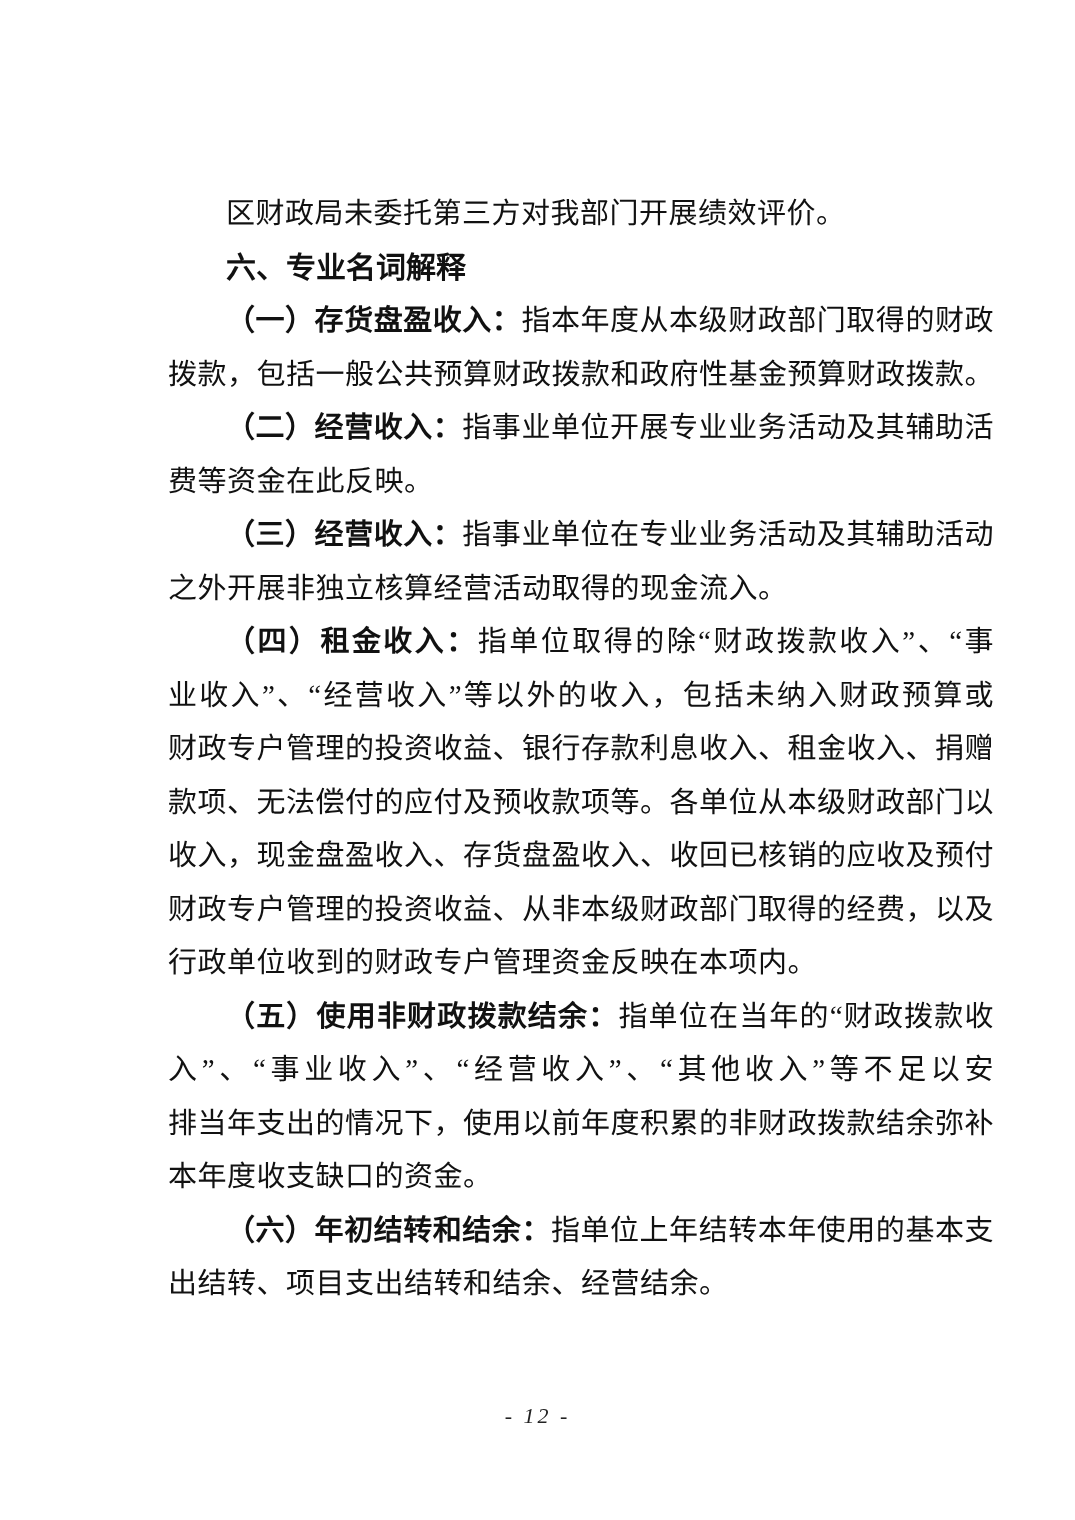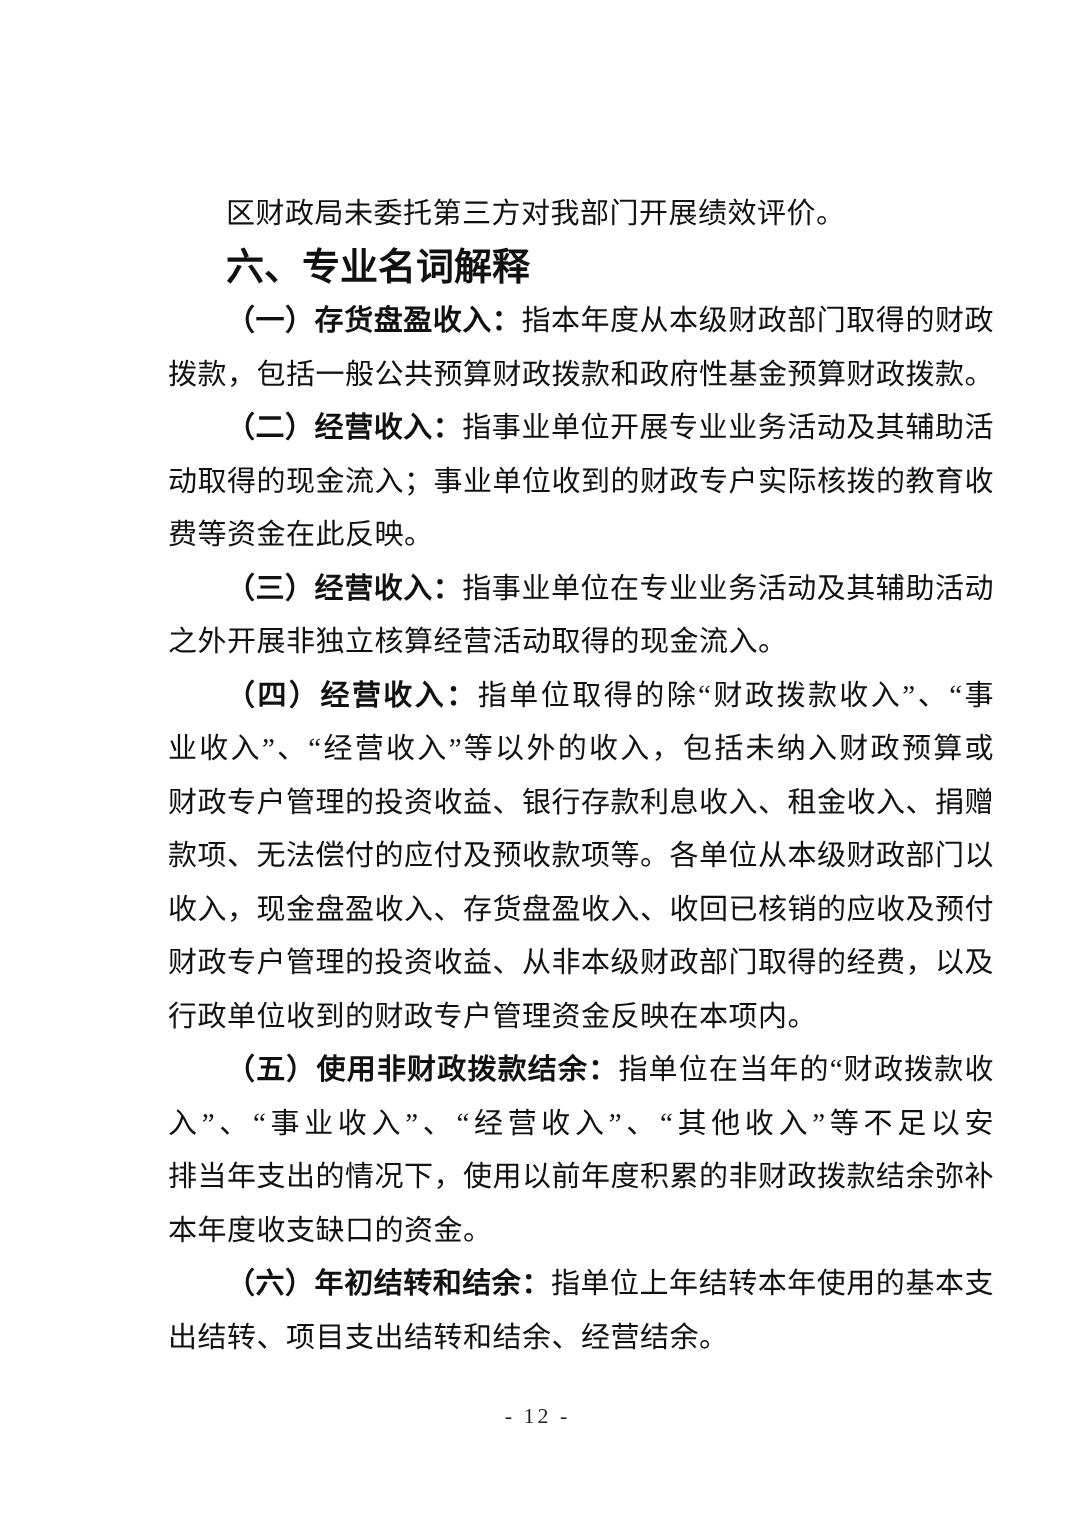--- a/index.html
+++ b/index.html
@@ -27,49 +27,49 @@
     text-align:left;
   }
   .line.ind{ padding-left:58px; }
   .line.j{
     text-align:justify;
     text-align-last:justify;
   }
   .line.hd{
     font-family:"Liberation Sans","DejaVu Sans",sans-serif;
     font-weight:bold;
-    font-size:38px;
+    font-size:30px;
     letter-spacing:0;
   }
   .b{ font-weight:bold; }
   .footer{
     position:absolute;
     top:1403px;left:0;width:100%;
     text-align:center;
     font-family:"Liberation Serif","DejaVu Serif",serif;
     font-size:22px;
     letter-spacing:3px;
     color:#222222;
+    font-style:italic;
   }
 </style>
 </head>
 <body>
 
 <div class="page">
   <div id="doc">
       <div class="line ind"><span>区财政局未委托第三方对我部门开展绩效评价。</span></div>
       <div class="line ind hd"><span class="b">六、专业名词解释</span></div>
       <div class="line ind j"><span class="b">（一）存货盘盈收入：</span><span>指本年度从本级财政部门取得的财政</span></div>
       <div class="line"><span>拨款，包括一般公共预算财政拨款和政府性基金预算财政拨款。</span></div>
       <div class="line ind j"><span class="b">（二）经营收入：</span><span>指事业单位开展专业业务活动及其辅助活</span></div>
-      <div class="line j"><span>动取得的现金流入；事业单位收到的财政专户实际核拨的教育收</span></div>
       <div class="line"><span>费等资金在此反映。</span></div>
       <div class="line ind j"><span class="b">（三）经营收入：</span><span>指事业单位在专业业务活动及其辅助活动</span></div>
       <div class="line"><span>之外开展非独立核算经营活动取得的现金流入。</span></div>
-      <div class="line ind j"><span class="b">（四）经营收入：</span><span>指单位取得的除“财政拨款收入”、“事</span></div>
+      <div class="line ind j"><span class="b">（四）租金收入：</span><span>指单位取得的除“财政拨款收入”、“事</span></div>
       <div class="line j"><span>业收入”、“经营收入”等以外的收入，包括未纳入财政预算或</span></div>
       <div class="line j"><span>财政专户管理的投资收益、银行存款利息收入、租金收入、捐赠</span></div>
       <div class="line j"><span>款项、无法偿付的应付及预收款项等。各单位从本级财政部门以</span></div>
       <div class="line j"><span>收入，现金盘盈收入、存货盘盈收入、收回已核销的应收及预付</span></div>
       <div class="line j"><span>财政专户管理的投资收益、从非本级财政部门取得的经费，以及</span></div>
       <div class="line"><span>行政单位收到的财政专户管理资金反映在本项内。</span></div>
       <div class="line ind j"><span class="b">（五）使用非财政拨款结余：</span><span>指单位在当年的“财政拨款收</span></div>
       <div class="line j"><span>入”、“事业收入”、“经营收入”、“其他收入”等不足以安</span></div>
       <div class="line j"><span>排当年支出的情况下，使用以前年度积累的非财政拨款结余弥补</span></div>
       <div class="line"><span>本年度收支缺口的资金。</span></div>

